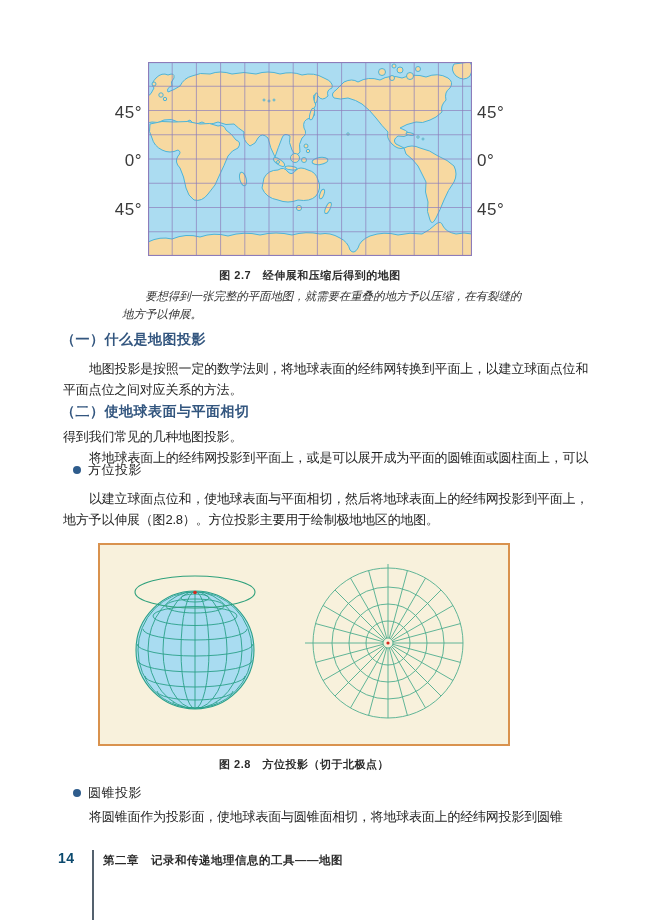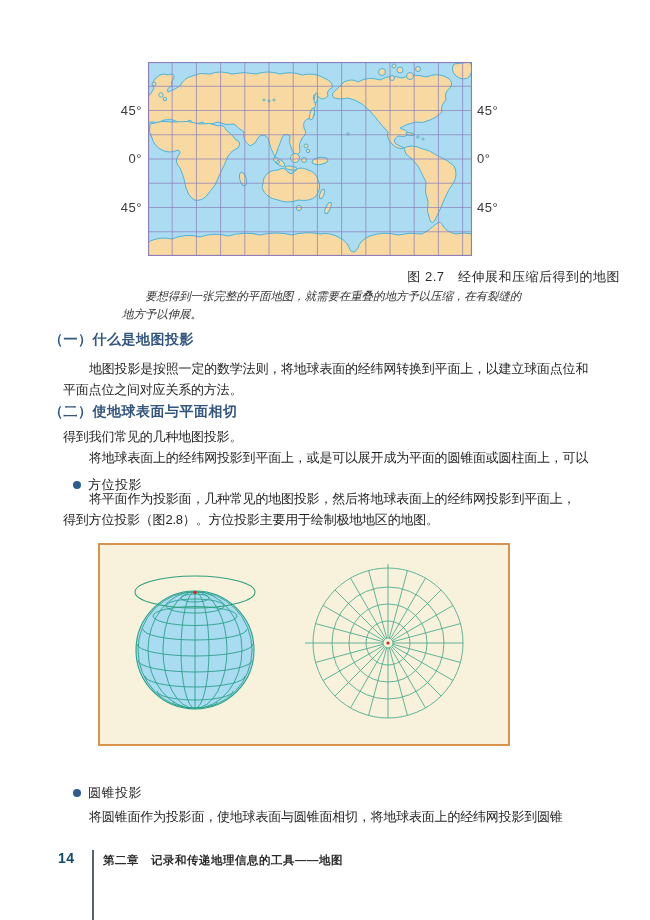--- a/index.html
+++ b/index.html
@@ -4,39 +4,39 @@
 <style>
   html,body{margin:0;padding:0;}
   .page{
     position:relative; width:650px; height:920px; background:#ffffff;
     font-family:"Liberation Sans","DejaVu Sans",sans-serif;
     color:#222; overflow:hidden;
   }
   
   .map-svg{position:absolute; left:148px; top:62px;}
   .lat-label{
-    position:absolute; width:34px; font-size:13px; color:#3a3a3a;
+    position:absolute; width:34px; font-size:17px; color:#3a3a3a;
     letter-spacing:0.5px;
   }
   .lat-left{left:108px; text-align:right;}
   .lat-right{left:477px; text-align:left;}
   
   .cap-title{
-    position:absolute; left:0; width:620px; text-align:right;
-    font-size:13px; font-weight:400; color:#2b2b2b; letter-spacing:0.5px;
+    position:absolute; left:0; width:620px; text-align:center;
+    font-size:11px; font-weight:700; color:#2b2b2b; letter-spacing:0.5px;
   }
   .cap-note{
     position:absolute; left:122px; width:470px;
     font-size:11.5px; line-height:18px; color:#333; letter-spacing:-0.1px;font-style:italic;
   }
   .cap-note .nline{white-space:nowrap;}
   .cap-note .indent{text-indent:2em;}
   
   .h-blue{
-    position:absolute; left:49px; font-size:14px; font-weight:700;
+    position:absolute; left:61px; font-size:14px; font-weight:700;
     color:#33567f; letter-spacing:0.5px; white-space:nowrap;
   }
   .para{position:absolute; left:63px; width:534px;}
   .para .line{
     font-size:13px; line-height:20.5px; color:#1f1f1f;
     letter-spacing:-0.2px; white-space:nowrap;
   }
   .para .indent{text-indent:2em;}
   .bullet-row{
     position:absolute; left:73px; display:flex; align-items:center; height:16px;
@@ -174,28 +174,28 @@
     <div class="line">平面点位之间对应关系的方法。</div>
   </div>
 
   <div class="h-blue" style="top:403px">（二）使地球表面与平面相切</div>
 
   <div class="para" style="top:427px">
     <div class="line">得到我们常见的几种地图投影。</div>
     <div class="line indent">将地球表面上的经纬网投影到平面上，或是可以展开成为平面的圆锥面或圆柱面上，可以</div>
   </div>
 
-  <div class="bullet-row" style="top:477px">
+  <div class="bullet-row" style="top:462px">
     <span class="bullet-dot"></span>
     <span class="bullet-label">方位投影</span>
   </div>
 
   <div class="para" style="top:489px">
-    <div class="line indent">将平面作为投影面，几种常见的地图投影，然后将地球表面上的经纬网投影到平面上，</div>
-    <div class="line">得到方位投影（图2.8）。方位投影主要用于绘制极地地区的地图。</div>
+    <div class="line indent">以建立球面点位和，使地球表面与平面相切，然后将地球表面上的经纬网投影到平面上，</div>
+    <div class="line">地方予以伸展（图2.8）。方位投影主要用于绘制极地地区的地图。</div>
   </div>
 
   <div class="proj-panel">
     <svg class="proj-svg" width="412" height="203" viewBox="0 0 412 203">
       <defs>
         <clipPath id="globeclip">
             <circle cx="97" cy="107" r="58.5"></circle>
           </clipPath>
       </defs>
 
@@ -241,20 +241,21 @@
         <circle cx="290" cy="100" r="22"></circle>
         <circle cx="290" cy="100" r="39"></circle>
         <circle cx="290" cy="100" r="56"></circle>
         <circle cx="290" cy="100" r="75"></circle>
         <circle cx="290" cy="100" r="5" fill="#f8f1dc"></circle>
         <circle cx="290" cy="100" r="1.6" fill="#d42a1e" stroke="none"></circle>
       </g>
     </svg>
   </div>
 
+  <div class="cap-title" style="top:757px;width:608px">图 2.8　方位投影（切于北极点）</div>
 
   <div class="bullet-row" style="top:785px">
     <span class="bullet-dot"></span>
     <span class="bullet-label">圆锥投影</span>
   </div>
 
   <div class="para" style="top:807px">
     <div class="line indent">将圆锥面作为投影面，使地球表面与圆锥面相切，将地球表面上的经纬网投影到圆锥</div>
   </div>
 

